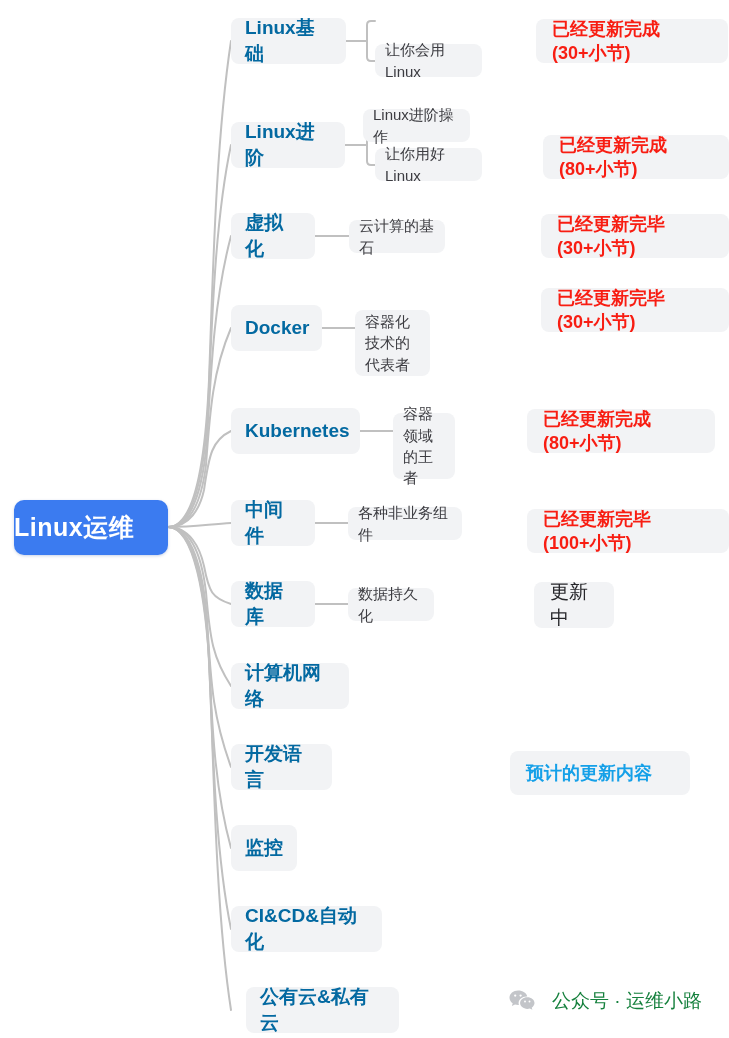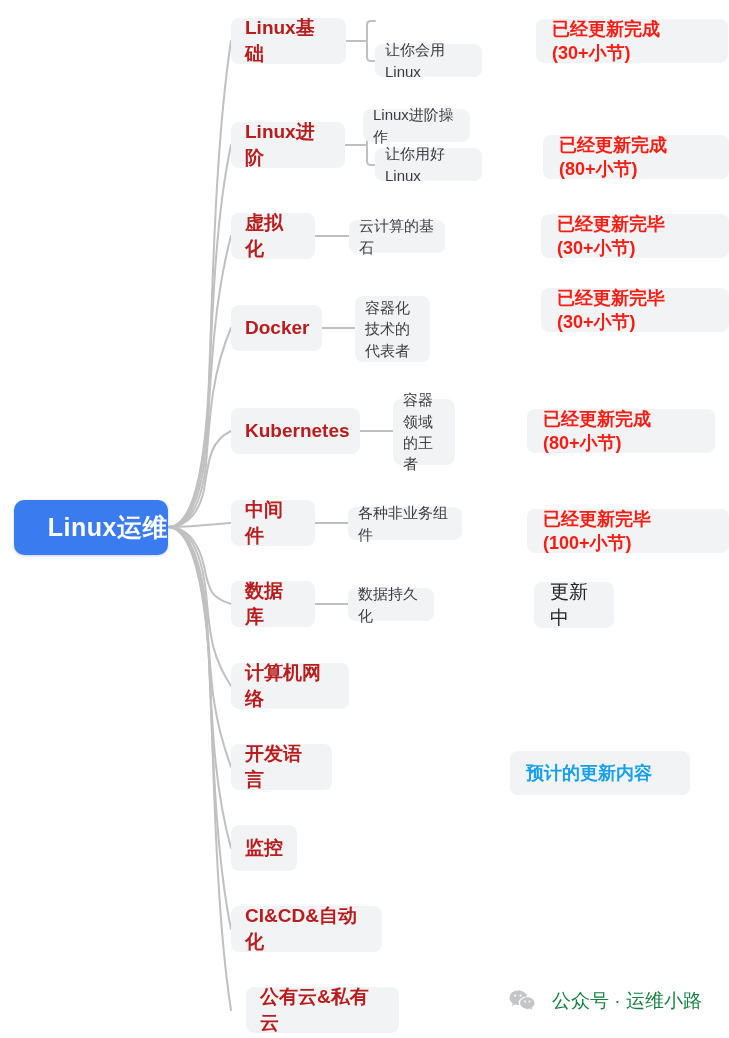--- a/index.html
+++ b/index.html
@@ -36,39 +36,40 @@
     align-items: center;
     justify-content: flex-start;
   }
   .node-root {
     background: #3b7bf0;
     border-radius: 10px;
     color: #ffffff;
     font-size: 25px;
     font-weight: bold;
     letter-spacing: 0.5px;
-    justify-content: flex-end;
+    justify-content: flex-start;
     box-shadow: 0 1px 3px rgba(40,80,160,0.25);
   }
   .node-branch {
-    color: #b91c1c;
+    color: #0369a1;
     font-size: 19px;
     font-weight: bold;
     padding: 0 14px;
   }
   .node-leaf {
     color: #3c3c41;
     font-size: 15px;
     font-weight: normal;
     padding: 6px 10px;
     line-height: 1.42;
     align-items: center;
   }
   .node-leaf.wrap {
     align-items: center;
+    margin-top: 14px;
   }
   .node-badge {
     padding: 0 16px;
     font-size: 18px;
     font-weight: bold;
     border-radius: 8px;
   }
   .badge-red { color: #f81d12; }
   .badge-blue { color: #15a0e8; }
   .badge-dark { color: #27272b; font-weight: normal; font-size: 19px; }

